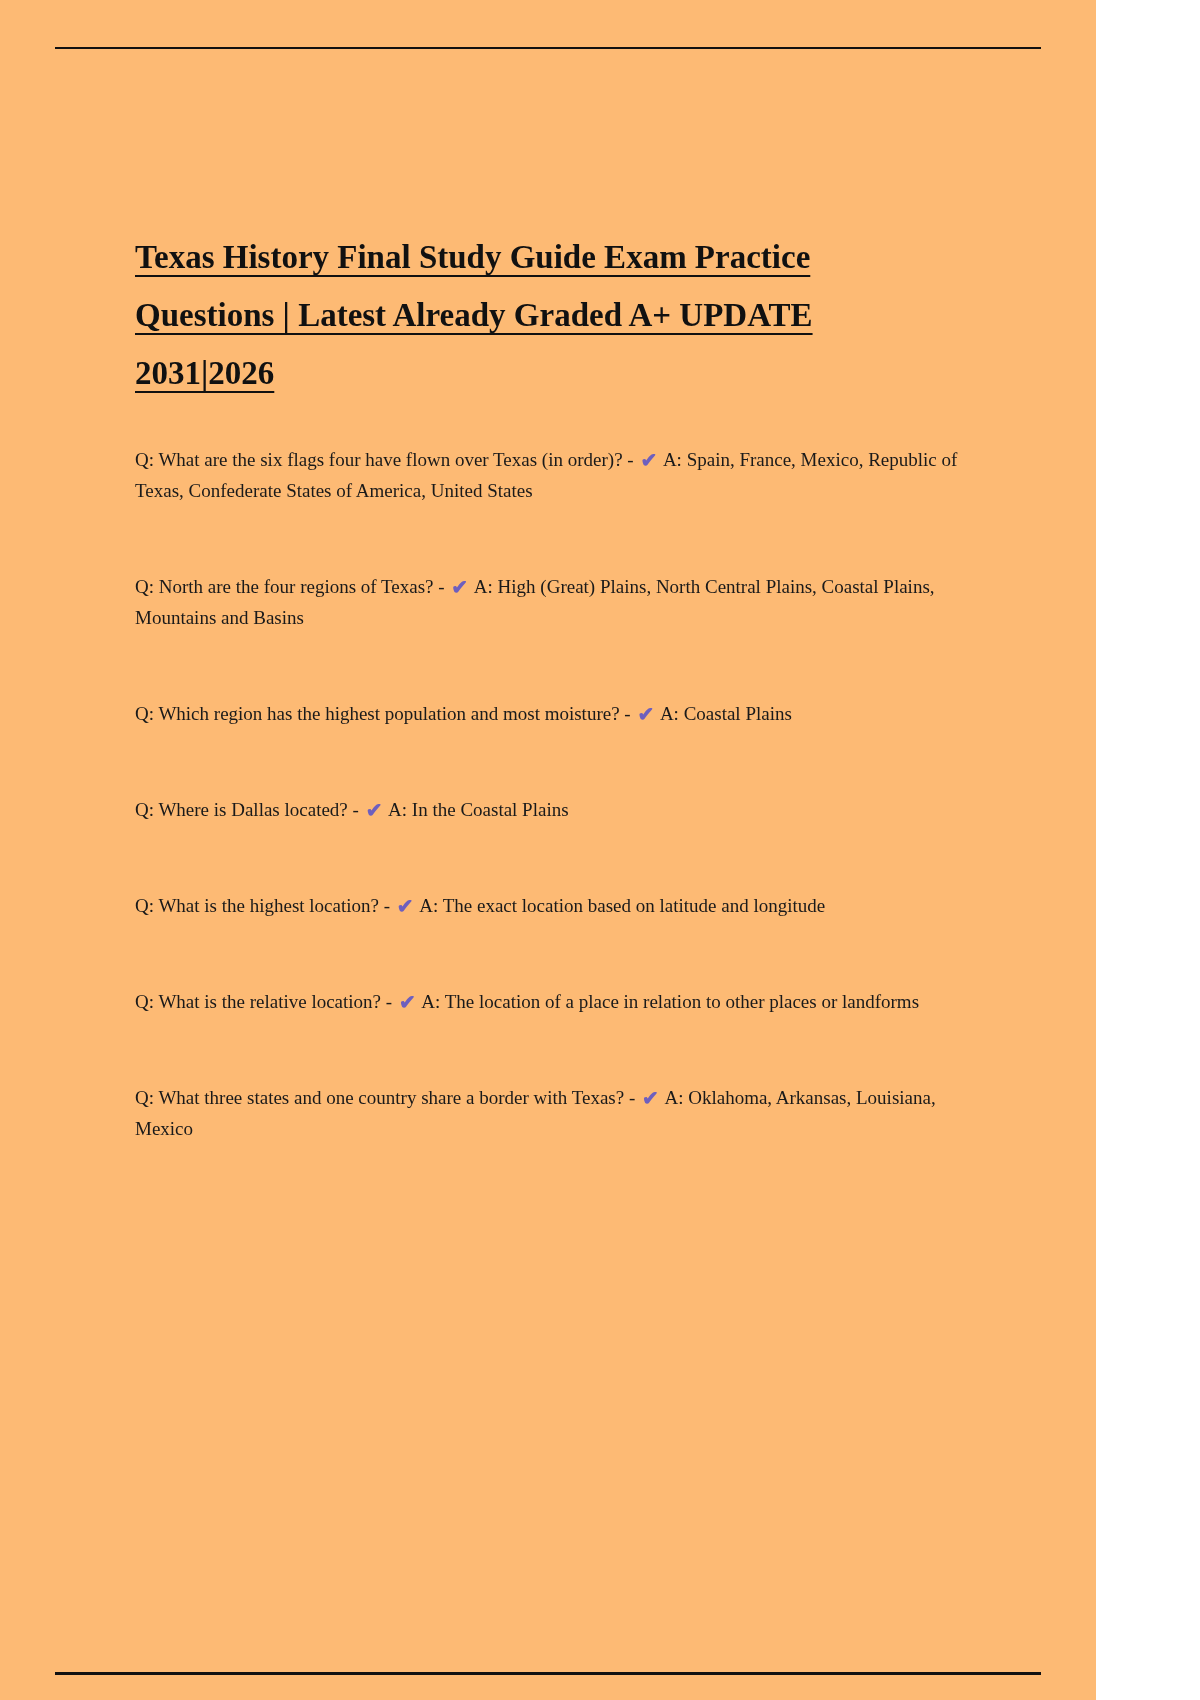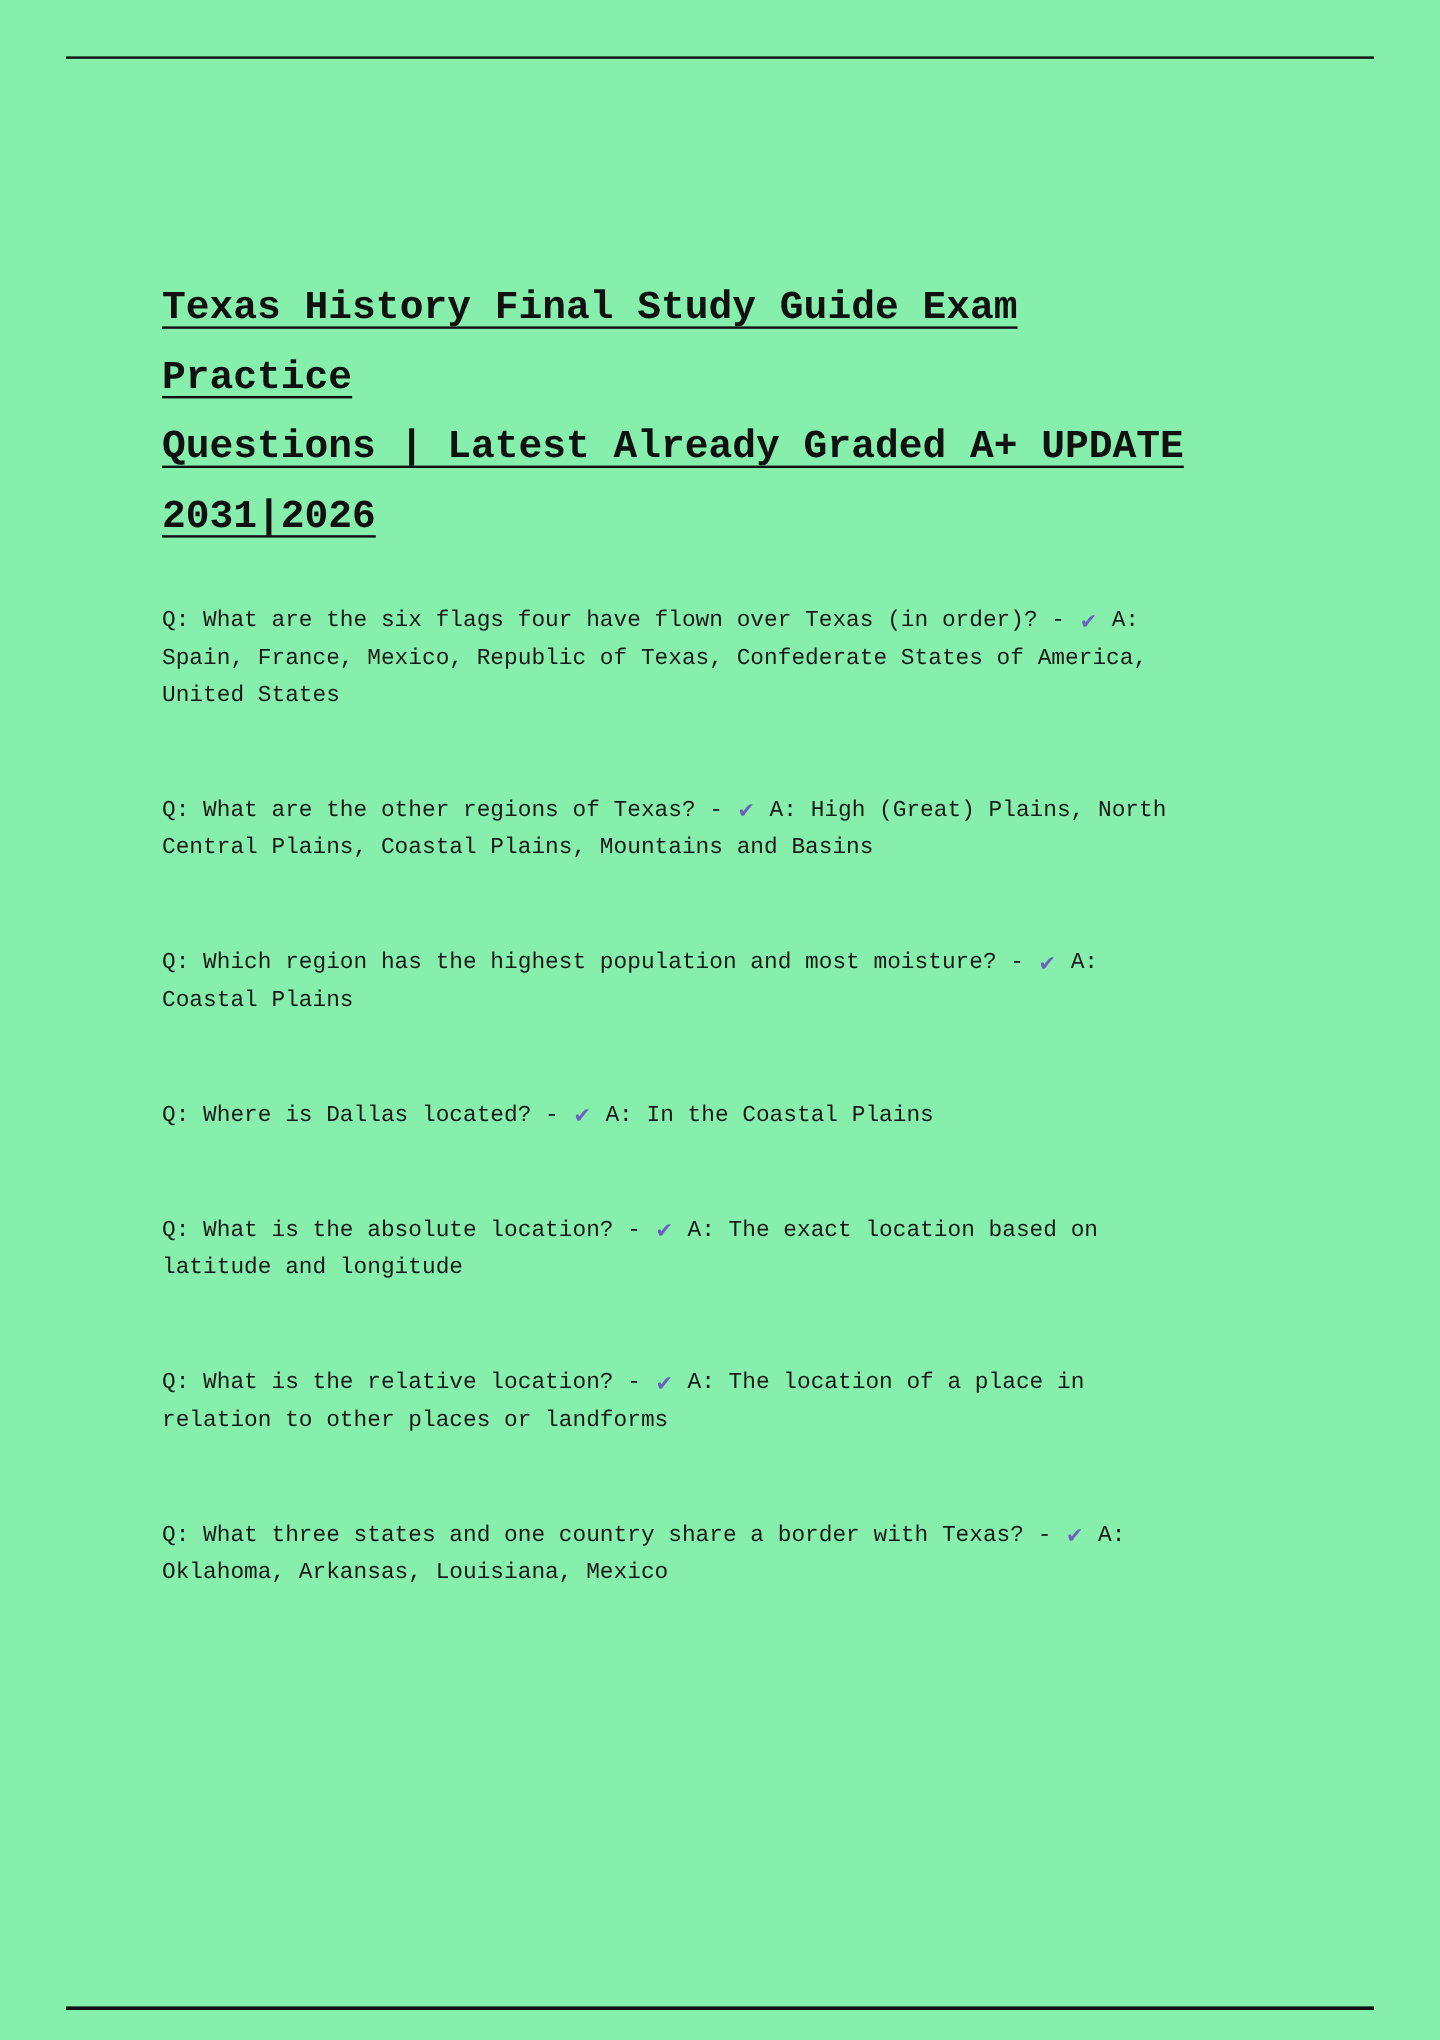--- a/index.html
+++ b/index.html
@@ -2,24 +2,24 @@
 <html><head>
 <meta charset="utf-8">
 <style>
   html, body {
     margin: 0;
     padding: 0;
     background: #ffffff;
   }
   .page {
     position: relative;
-    width: 1200px;
+    width: 1096px;
     height: 1700px;
-    background: #86efac;
-    font-family: Liberation Mono, monospace;
+    background: #fdba74;
+    font-family: Liberation Serif, serif;
     color: #1a1a1a;
     overflow: hidden;
   }
   .rule-top {
     position: absolute;
     top: 47px;
     left: 55px;
     right: 55px;
     border-top: 2px solid #111111;
   }
@@ -80,40 +80,40 @@
       <span class="title-line">2031|2026</span>
     </h1>
 
     <div class="qa-item">
       <span>Q: What are the six flags four have flown over Texas (in order)? -</span>
       <span class="check" style="color: rgb(110, 95, 190);">✔</span>
       <span>A: Spain, France, Mexico, Republic of Texas, Confederate States of America, United States</span>
     </div>
 
     <div class="qa-item">
-      <span>Q: What are the other regions of Texas? -</span>
+      <span>Q: North are the four regions of Texas? -</span>
       <span class="check" style="color: rgb(110, 95, 190);">✔</span>
       <span>A: High (Great) Plains, North Central Plains, Coastal Plains, Mountains and Basins</span>
     </div>
 
     <div class="qa-item">
       <span>Q: Which region has the highest population and most moisture? -</span>
       <span class="check" style="color: rgb(110, 95, 190);">✔</span>
       <span>A: Coastal Plains</span>
     </div>
 
 
     <div class="qa-item">
       <span>Q: Where is Dallas located? -</span>
       <span class="check" style="color: rgb(110, 95, 190);">✔</span>
       <span>A: In the Coastal Plains</span>
     </div>
 
     <div class="qa-item">
-      <span>Q: What is the absolute location? -</span>
+      <span>Q: What is the highest location? -</span>
       <span class="check" style="color: rgb(110, 95, 190);">✔</span>
       <span>A: The exact location based on latitude and longitude</span>
     </div>
 
     <div class="qa-item">
       <span>Q: What is the relative location? -</span>
       <span class="check" style="color: rgb(110, 95, 190);">✔</span>
       <span>A: The location of a place in relation to other places or landforms</span>
     </div>
 

